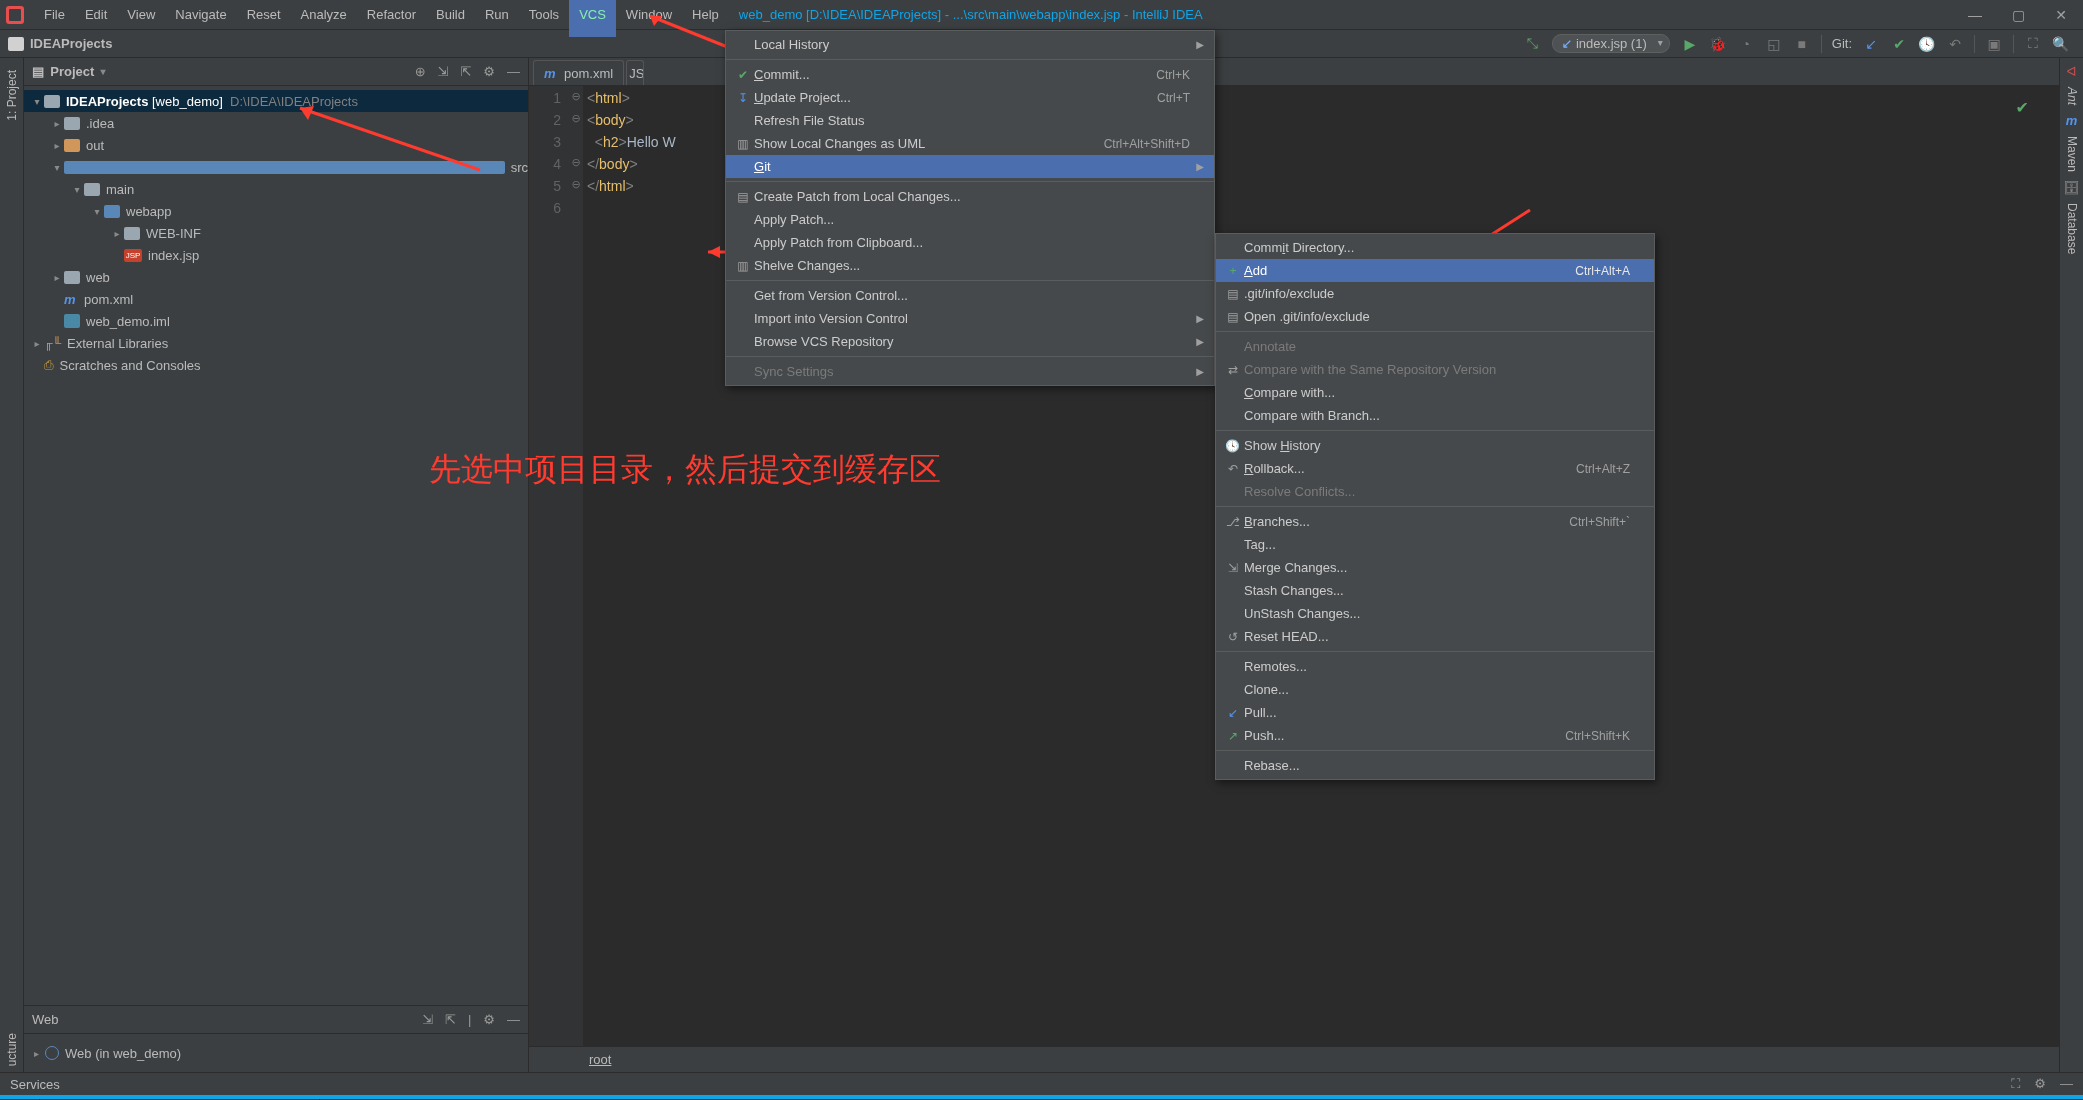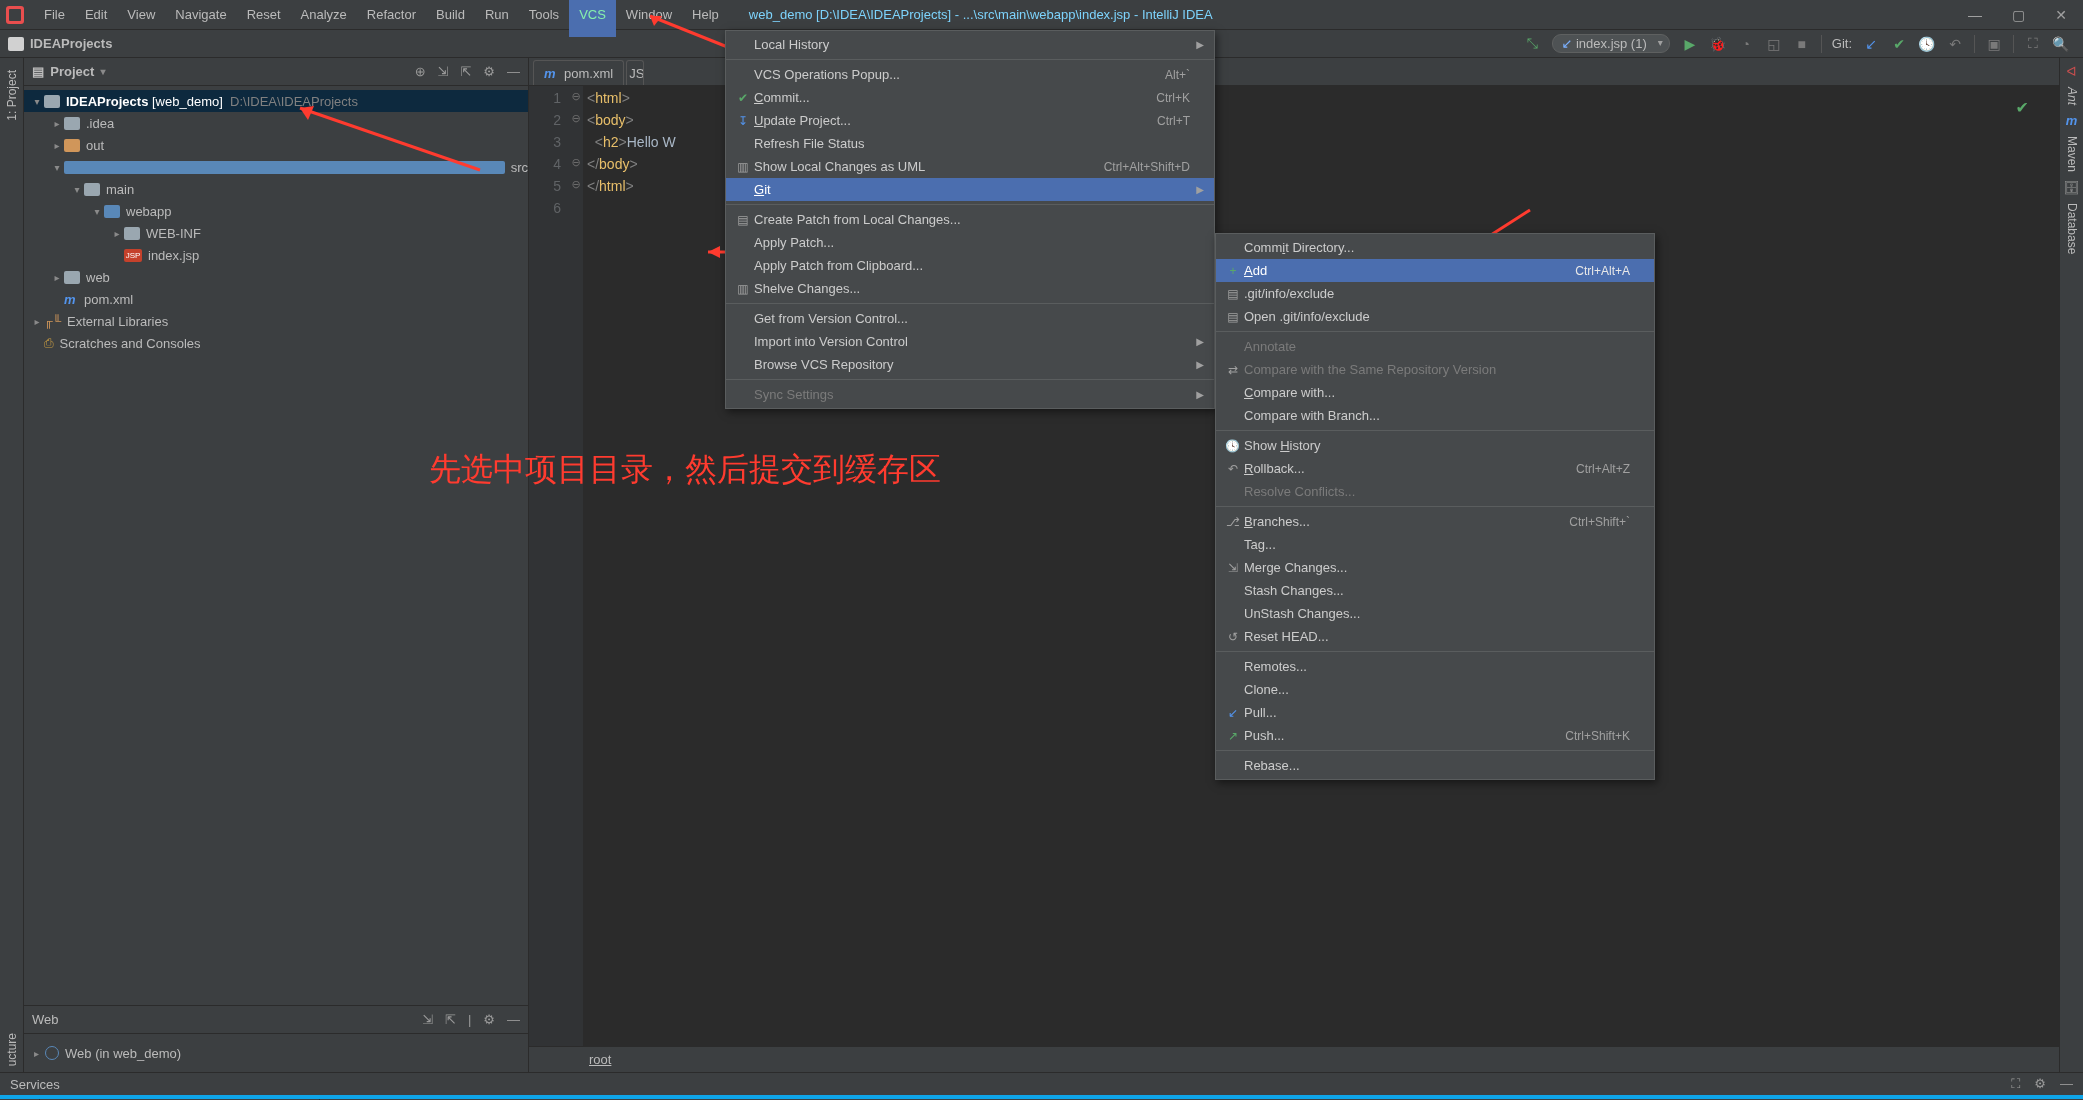--- a/index.html
+++ b/index.html
@@ -4,21 +4,21 @@
 <style>
 * { margin:0; padding:0; box-sizing:border-box; font-family:"Segoe UI",Arial,sans-serif; }
 body { background:#3c3f41; color:#bbbbbb; font-size:13px; width:2083px; height:1100px; overflow:hidden; position:relative; }
 
 
 .menubar { height:30px; background:#3c3f41; display:flex; align-items:center; padding:0 6px; border-bottom:1px solid #2b2b2b; }
 .menubar .logo { width:18px; height:18px; background:#e94e4e; border-radius:3px; margin-right:10px; position:relative; }
 .menubar .logo::after { content:""; position:absolute; inset:3px; background:#3c3f41; border-radius:1px; }
 .menubar .mitem { padding:0 10px; height:44px; display:flex; align-items:center; cursor:default; color:#bbbbbb; }
 .menubar .mitem.active { background:#4b6eaf; color:#86efac; }
-.menubar .title { margin-left:20px; color:#7dd3fc; font-size:13px; }
+.menubar .title { margin-left:10px; color:#0ea5e9; font-size:13px; }
 .menubar .winbtns { margin-left:auto; display:flex; gap:30px; color:#a0a0a0; padding-right:10px; font-size:14px;}
 
 
 .navbar { height:28px; background:#3c3f41; display:flex; align-items:center; padding:0 8px; border-bottom:1px solid #2b2b2b; }
 .navbar .crumb-icon { width:16px; height:14px; background:#d1d1d1; border-radius:2px; margin-right:6px; display:inline-block; }
 .navbar .crumb { color:#bbbbbb; font-weight:600; }
 .navbar .spacer { flex:1; }
 .navlabel { color:#bbbbbb; margin:0 5px;}
 .tb-combo { background:#4e5254; border:1px solid #5e6060; border-radius:9px; padding:1px 22px 1px 8px; margin:0 6px; color:#bbbbbb; position:relative;}
 .tb-combo::after{content:"▾"; position:absolute; right:6px; color:#a0a0a0; font-size:10px; top:2px;}
@@ -263,20 +263,26 @@
             <span class="arrow">▸</span>
             <span class="fldr "></span>
             <span>web</span>
           </div>
           <div class="row">
             <span class="pad" style="width: 20px;"></span>
             <span class="arrow"></span>
             <span class="m-icon">m</span>
             <span>pom.xml</span>
           </div>
+          <div class="row">
+            <span class="pad" style="width: 20px;"></span>
+            <span class="arrow"></span>
+            <span class="iml"></span>
+            <span>web_demo.iml</span>
+          </div>
         </div>
       <div class="row">
           <span class="arrow">▸</span>
           <span class="lib">╓╙</span>
           <span>External Libraries</span>
         </div>
       <div class="row">
           <span class="arrow"></span>
           <span class="lib" style="color:#cc9e41;">⎙</span>
           <span>Scratches and Consoles</span>
@@ -386,26 +392,20 @@
 </div>
 
 <div class="popup" id="vcs-popup" style="left:725px; top:30px; width:490px;">
     <div class="prow">
       <span class="picon "></span>
       <span class="plabel">Local History</span>
       <span class="sub">▶</span>
     </div>
     <div class="sep"></div>
     <div class="prow">
-      <span class="picon "></span>
-      <span class="plabel">VCS Operations Popup...</span>
-      <span class="shortcut">Alt+`</span>
-      <span class="sub"></span>
-    </div>
-    <div class="prow">
       <span class="picon g">✔</span>
       <span class="plabel"><u>C</u>ommit...</span>
       <span class="shortcut">Ctrl+K</span>
       <span class="sub"></span>
     </div>
     <div class="prow">
       <span class="picon b">↧</span>
       <span class="plabel"><u>U</u>pdate Project...</span>
       <span class="shortcut">Ctrl+T</span>
       <span class="sub"></span>

